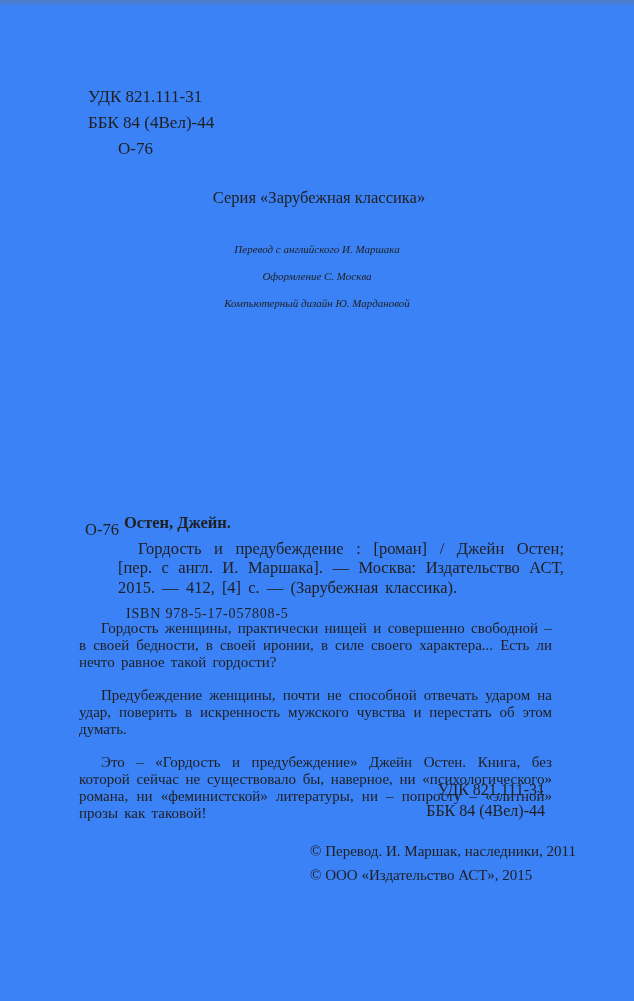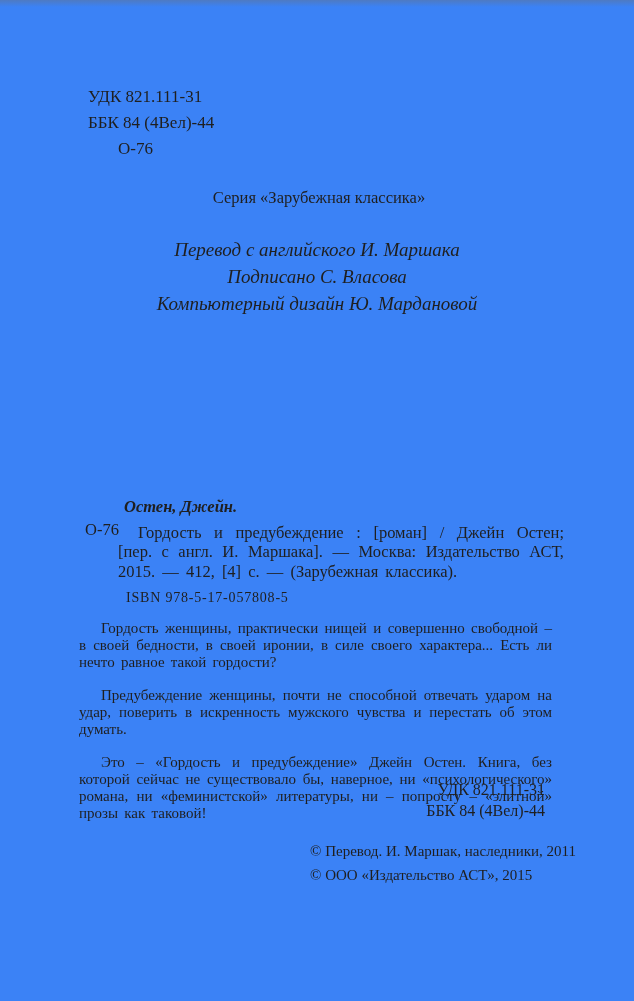--- a/index.html
+++ b/index.html
@@ -27,37 +27,37 @@
   
   .series {
     position: absolute; left: 2px; top: 188px; width: 100%;
     text-align: center; font-size: 16.5px;
   }
 
   
   .credits {
     position: absolute; left: 0; top: 236px; width: 100%;
     text-align: center; font-style: italic;
-    font-size: 19px; line-height: 27px;
+    font-size: 11px; line-height: 27px;
   }
 
   
   .print-info {
     position: absolute; left: 0; top: 330px; width: 100%;
     text-align: center; font-size: 15.5px; line-height: 21px;
   }
   .print-info .sup { vertical-align: super; font-size: 0.62em; }
   .print-info .sub { vertical-align: sub; font-size: 0.62em; }
 
   
   .card {
     position: absolute; left: 112px; top: 497px; width: 458px;
     font-size: 16.5px; line-height: 19.5px;
   }
-  .card .author { font-weight: bold; margin: 0 0 1px 12px; font-style: italic; }
+  .card .author { font-weight: bold; margin: 16px 0 1px 12px; }
   .card .code {
     position: absolute; left: -27px; top: 23px;
   }
   .card .descr {
     margin: 6px; text-align: justify; text-indent: 20px; word-spacing: 3px;
   }
   .card .isbn {
     margin: 7px 0 0 14px; font-size: 14px; letter-spacing: 0.8px;
   }
 
@@ -90,21 +90,21 @@
   <div class="top-codes">
     <div>УДК 821.111-31</div>
     <div>ББК 84 (4Вел)-44</div>
     <div class="indent">О-76</div>
   </div>
 
   <div class="series">Серия «Зарубежная классика»</div>
 
   <div class="credits">
     <div>Перевод с английского И. Маршака</div>
-    <div>Подписано С. Власова</div>
+    <div>Оформление С. Москва</div>
     <div>Компьютерный дизайн Ю. Мардановой</div>
   </div>
 
 
   <div class="card">
     <p class="author">Остен, Джейн.</p>
     <span class="code">О-76</span>
     <p class="descr">Гордость и предубеждение : [роман] / Джейн Остен; [пер. с англ. И. Маршака]. — Москва: Издательство АСТ, 2015. — 412, [4] с. — (Зарубежная классика).</p>
     <p class="isbn">ISBN 978-5-17-057808-5</p>
   </div>

